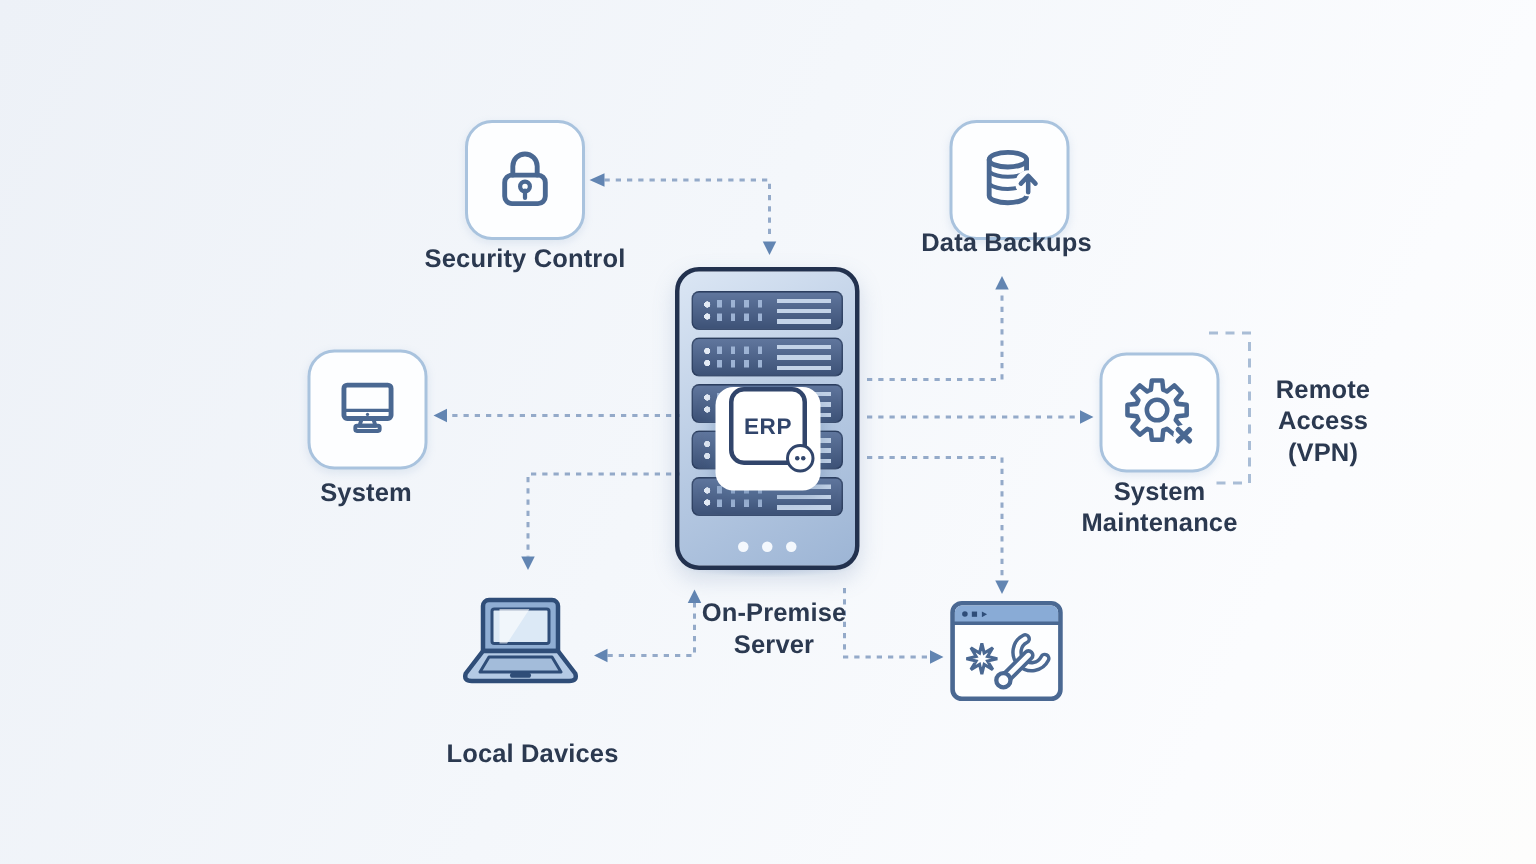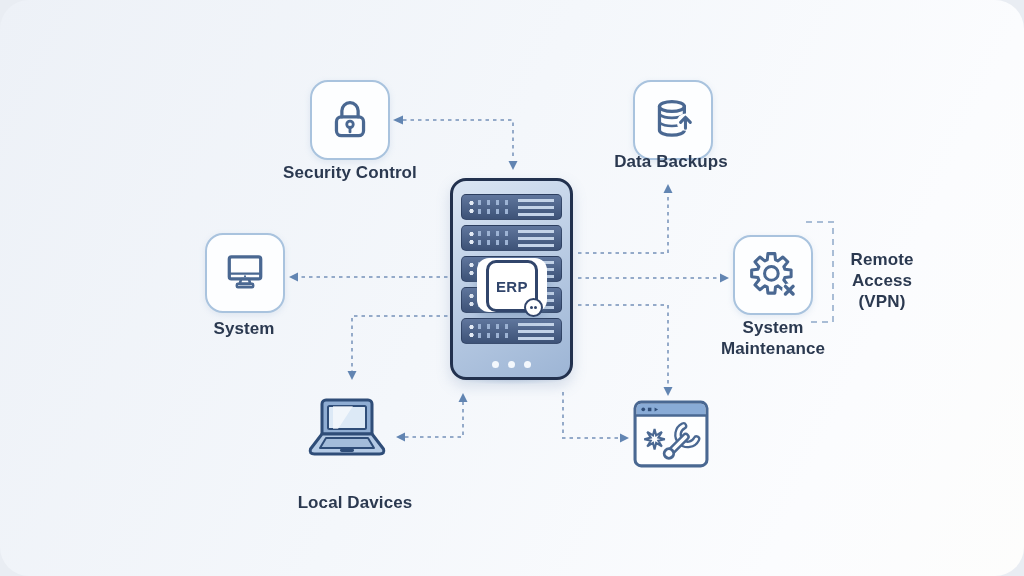--- a/index.html
+++ b/index.html
@@ -1,20 +1,19 @@
 <!DOCTYPE html>
 <html><head>
 <meta charset="utf-8">
 <style>
   html,body{margin:0;padding:0;background:#e9edf3;}
   #canvas{
     position:relative;width:1024px;height:576px;overflow:hidden;
     font-family:"Liberation Sans",sans-serif;
     background:linear-gradient(115deg,#edf1f7 0%,#f4f7fb 45%,#fbfcfe 80%,#fdfdfc 100%);
-    border-radius:29px;
   }
   .abs{position:absolute;}
   svg{display:block;}
   
   #wires{position:absolute;left:0;top:0;width:1024px;height:576px;z-index:1;}
   .wire{fill:none;stroke:#94aac9;stroke-width:2;stroke-dasharray:3.5 4;}
   .bracket{fill:none;stroke:#a9bdd6;stroke-width:2;stroke-dasharray:6 5;}
   .arrow{fill:#6285b2;stroke:none;}
   
   .node-box{
@@ -57,23 +56,23 @@
     background:repeating-linear-gradient(180deg,#c3d3e8 0 3px,transparent 3px 7px);
   }
   #server-dots{position:absolute;left:0;right:0;bottom:9px;display:flex;justify-content:center;gap:9px;}
   #server-dots span{width:7px;height:7px;border-radius:50%;background:#f4f8fd;}
   #server-shadow{
     position:absolute;left:428px;top:366px;width:168px;height:22px;z-index:2;
     background:radial-gradient(50% 50% at 50% 50%,rgba(148,173,206,.55),rgba(148,173,206,0) 72%);
   }
   
   #erp-card{
-    position:absolute;left:477px;top:258px;width:70px;height:54px;z-index:4;
+    position:absolute;left:477px;top:258px;width:70px;height:69px;z-index:4;
     background:#fff;border-radius:12px;box-shadow:0 5px 12px rgba(90,120,160,.38);
-    display:flex;align-items:flex-end;justify-content:center;
+    display:flex;align-items:flex-start;justify-content:center;
   }
   #erp-frame{
     width:46px;height:46px;border:3px solid #31456b;border-radius:10px;position:relative;
     display:flex;align-items:center;justify-content:center;
     font-size:15px;font-weight:700;color:#31456b;letter-spacing:.4px;
   }
   #erp-badge{
     position:absolute;right:-8px;bottom:-8px;width:15px;height:15px;background:#fff;
     border:2.5px solid #31456b;border-radius:50%;
     display:flex;align-items:center;justify-content:center;gap:1.5px;
@@ -226,14 +225,15 @@
   </div>
   <div id="erp-card">
     <div id="erp-frame">
       <span>ERP</span>
       <div id="erp-badge">
           <i></i>
           <i></i>
         </div>
     </div>
   </div>
+  <div class="node-label" style="left:456px;top:398px;width:120px;z-index:2;">On-Premise Server</div>
 
 </div>
 
 </body></html>

